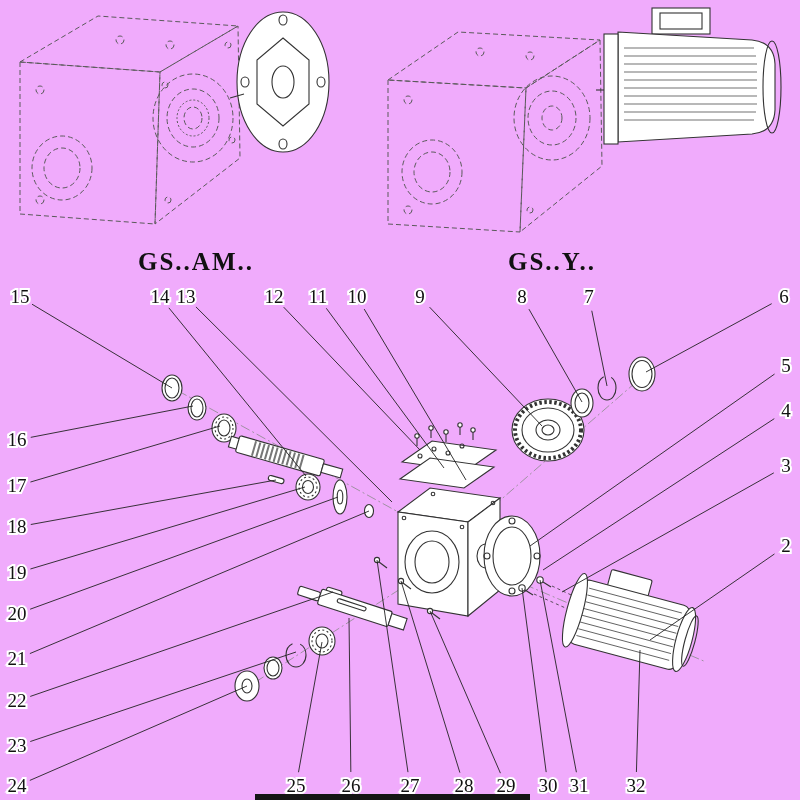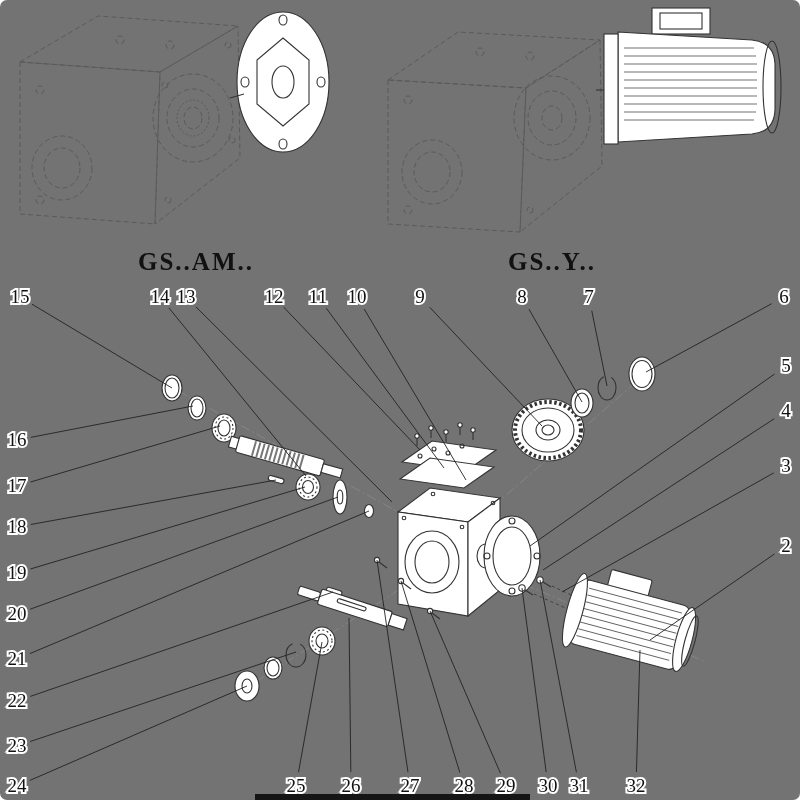--- a/index.html
+++ b/index.html
@@ -1,17 +1,17 @@
 <!DOCTYPE html>
 <html><head>
 <meta charset="utf-8">
 <style>
   html,body{margin:0;padding:0;background:#fff;}
-  .stage{position:relative;width:800px;height:800px;background:#737373;overflow:hidden;
-         font-family:"Liberation Serif",serif;border-radius:7px;}
+  .stage{position:relative;width:800px;height:800px;background:#f0abfc;overflow:hidden;
+         font-family:"Liberation Serif",serif;}
   svg{display:block;}
   .model-label{font-family:"Liberation Serif",serif;font-size:25px;font-weight:bold;
                letter-spacing:2px;fill:#111;text-anchor:middle;}
   .phantom{stroke:#5a5a5a;fill:none;stroke-width:1;}
   .phantom *{stroke-dasharray:5 3;}
   .solid{stroke:#333;fill:none;stroke-width:1.1;}
   .axis line{stroke:#8a8a8a;stroke-width:0.8;stroke-dasharray:10 3 2 3;}
   .callouts line{stroke:#222;stroke-width:0.9;}
   .callouts text{font-family:"Liberation Serif",serif;font-size:19px;fill:#111;
                  text-anchor:middle;paint-order:stroke;stroke:#fff;stroke-width:4px;}

